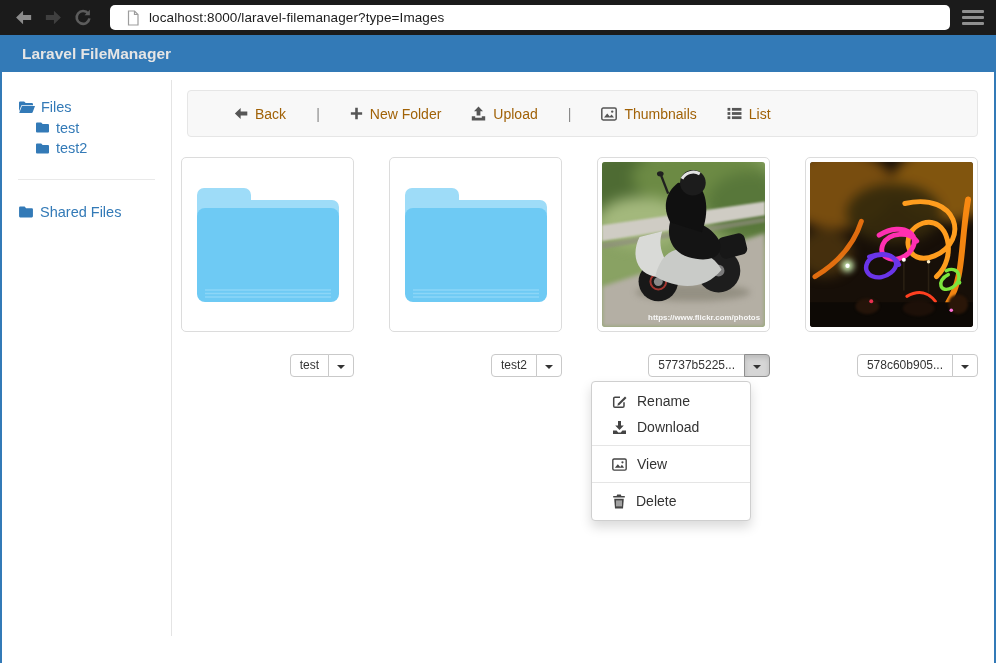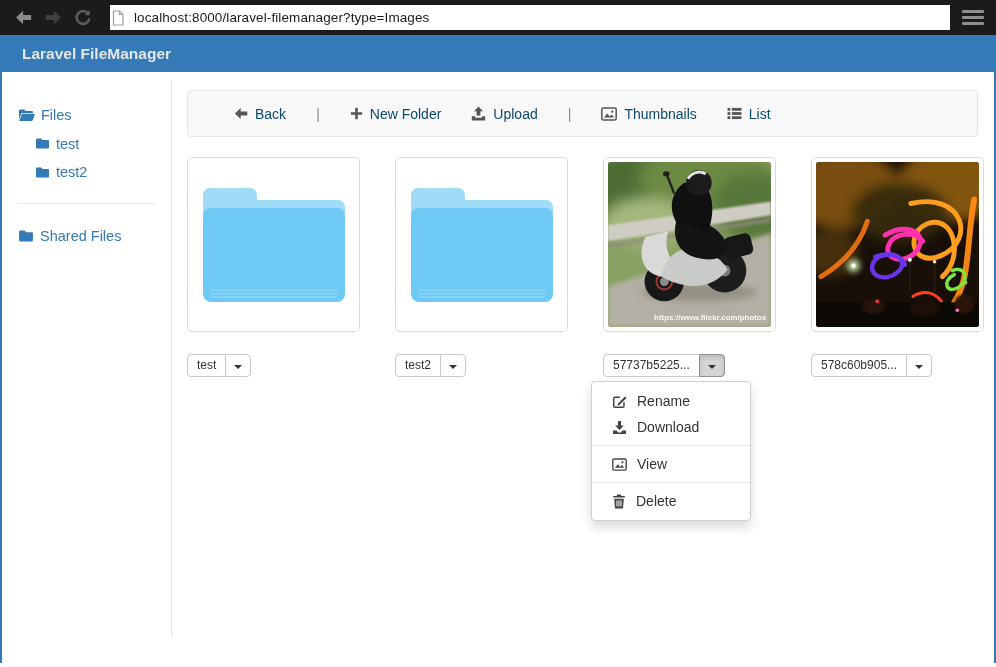--- a/index.html
+++ b/index.html
@@ -1,49 +1,49 @@
 <!DOCTYPE html>
 <html><head>
 <meta charset="utf-8">
 <style>
   * { margin:0; padding:0; box-sizing:border-box; }
   html,body { width:996px; height:667px; background:#fff; font-family:"Liberation Sans","DejaVu Sans",sans-serif; position:relative; overflow:hidden; }
 
   
   .chrome { height:35px; background:#1b1b1b; display:flex; align-items:center; padding:0 8px 0 10px; }
   .nav-btn { width:26px; height:26px; display:flex; align-items:center; justify-content:center; margin-right:4px; cursor:pointer; }
-  .urlbar { flex:1; height:25px; background:#fff; border-radius:0; margin:0 12px 0 10px; display:flex; align-items:center; padding:0 1px; }
+  .urlbar { flex:1; height:25px; background:#fff; border-radius:5px; margin:0 12px 0 10px; display:flex; align-items:center; padding:0 16px; }
   .urlbar .doc { margin-right:9px; display:flex; }
   .url-text { font-size:13.5px; color:#1c1c1c; letter-spacing:.1px; white-space:nowrap; }
   .hamburger { width:22px; display:flex; flex-direction:column; gap:3px; cursor:pointer; margin-right:4px; }
   .hamburger span { display:block; height:3px; background:#8f8f8f; border-radius:1px; }
 
   
   .page { position:relative; width:996px; height:628px; border-left:2px solid #337ab7; border-right:2px solid #337ab7; background:#fff; }
   .navbar { height:37px; background:#337ab7; display:flex; align-items:center; padding-left:20px; }
   .brand { color:#e5e5e5; font-weight:bold; font-size:15.5px; }
 
   .content { display:flex; height:591px; }
 
   
   .sidebar { width:170px; flex:0 0 170px; border-right:1px solid #e4e4e4; height:556px; padding:17px 0 0 16px; margin-top:8px; }
-  .tree-item { display:flex; align-items:center; gap:6px; color:#337ab7; font-size:14.5px; line-height:20.5px; cursor:pointer; white-space:nowrap;margin-top:8px; }
+  .tree-item { display:flex; align-items:center; gap:6px; color:#337ab7; font-size:14.5px; line-height:20.5px; cursor:pointer; white-space:nowrap; }
   .tree-item.child { margin-left:17px; }
   .tree-item svg { flex:0 0 auto; }
   .side-divider { border-top:1px solid #e9e9e9; margin:20px 16px 22px 0; }
 
   
   .main { flex:1; padding:18px 16px 0 15px; position:relative; }
   .toolbar { height:47px; background:#f8f8f8; border:1px solid #e6e6e6; border-radius:4px; display:flex; align-items:center; padding-left:46px; gap:30px; }
-  .tool { display:flex; align-items:center; gap:7px; color:#0c4a6e; font-size:14px; cursor:pointer; }
+  .tool { display:flex; align-items:center; gap:7px; color:#a16207; font-size:14px; cursor:pointer; }
   .tool svg { display:block; }
   .tsep { color:#8a8a8a; font-size:14px; }
 
   .grid { display:flex; justify-content:space-between; margin-top:20px; width:791px; }
-  .cell { width:167px; display:flex; flex-direction:column; align-items:flex-start; }
+  .cell { width:167px; display:flex; flex-direction:column; align-items:flex-end; }
   .card { width:173px; height:175px; background:#fff; border:1px solid #dcdcdc; border-radius:5px; position:relative; cursor:pointer; }
   .card .folder-wrap { position:absolute; left:11px; top:26px; }
   .card .thumb { position:absolute; inset:4px; border-radius:3px; overflow:hidden; }
   .card .thumb svg { display:block; width:100%; height:100%; }
 
   .btn-group { display:inline-flex; margin-top:22px; }
   .btn { background:#fff; border:1px solid #c9c9c9; font-size:12px; color:#333; line-height:17px; padding:2px 9px; cursor:pointer; font-family:inherit; }
   .btn-label { border-radius:4px 0 0 4px; }
   .btn-caret { border-radius:0 4px 4px 0; margin-left:-1px; padding:2px 8px; display:flex; align-items:center; }
   .btn-caret.active { background:#d6d6d6; border-color:#8f8f8f; box-shadow:inset 0 3px 5px rgba(0,0,0,.125); }

